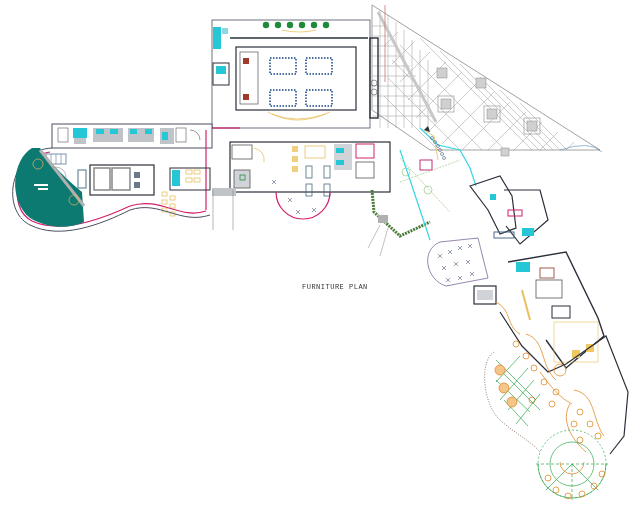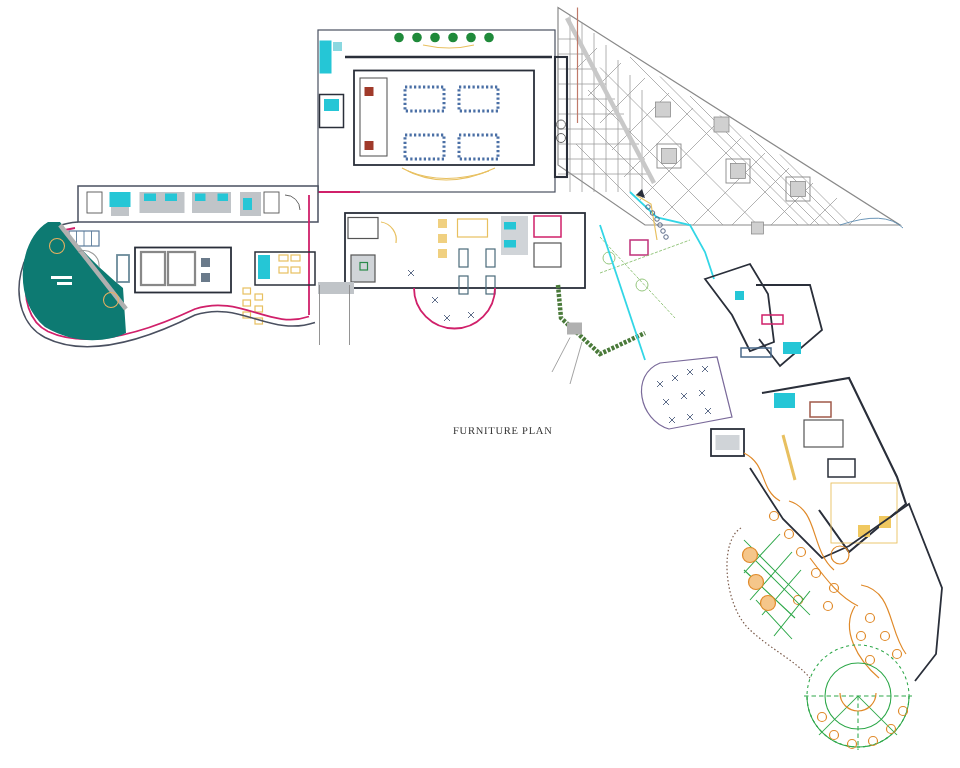--- a/index.html
+++ b/index.html
@@ -1,21 +1,21 @@
 <!DOCTYPE html>
 <html><head>
 <meta charset="utf-8">
 <style>
   html, body { margin: 0; padding: 0; background: #ffffff; }
   body { width: 640px; height: 512px; overflow: hidden; font-family: "DejaVu Sans", sans-serif; }
   #canvas { position: relative; width: 640px; height: 512px; }
   svg { position: absolute; left: 0; top: 0; }
   .plan-title {
     position: absolute; left: 282px; top: 283px;
-    font-family: Liberation Serif, serif; font-size: 7px; letter-spacing: 0.5px;
+    font-family: Liberation Mono, monospace; font-size: 7px; letter-spacing: 0.5px;
     color: #333333;
     padding-left: 20px;
   }
   .wall { fill: none; stroke: #2a2f3a; stroke-width: 1.6; }
   .wall-thin { fill: none; stroke: #4a5060; stroke-width: 0.8; }
   .mag { fill: none; stroke: #d0206a; stroke-width: 1.2; }
   .cyan { fill: #25c6d6; }
   .cyanl { fill: none; stroke: #33d6e6; stroke-width: 1.2; }
   .orange { fill: none; stroke: #e08a2a; stroke-width: 0.8; }
   .yellow { fill: none; stroke: #e8c060; stroke-width: 0.8; }

